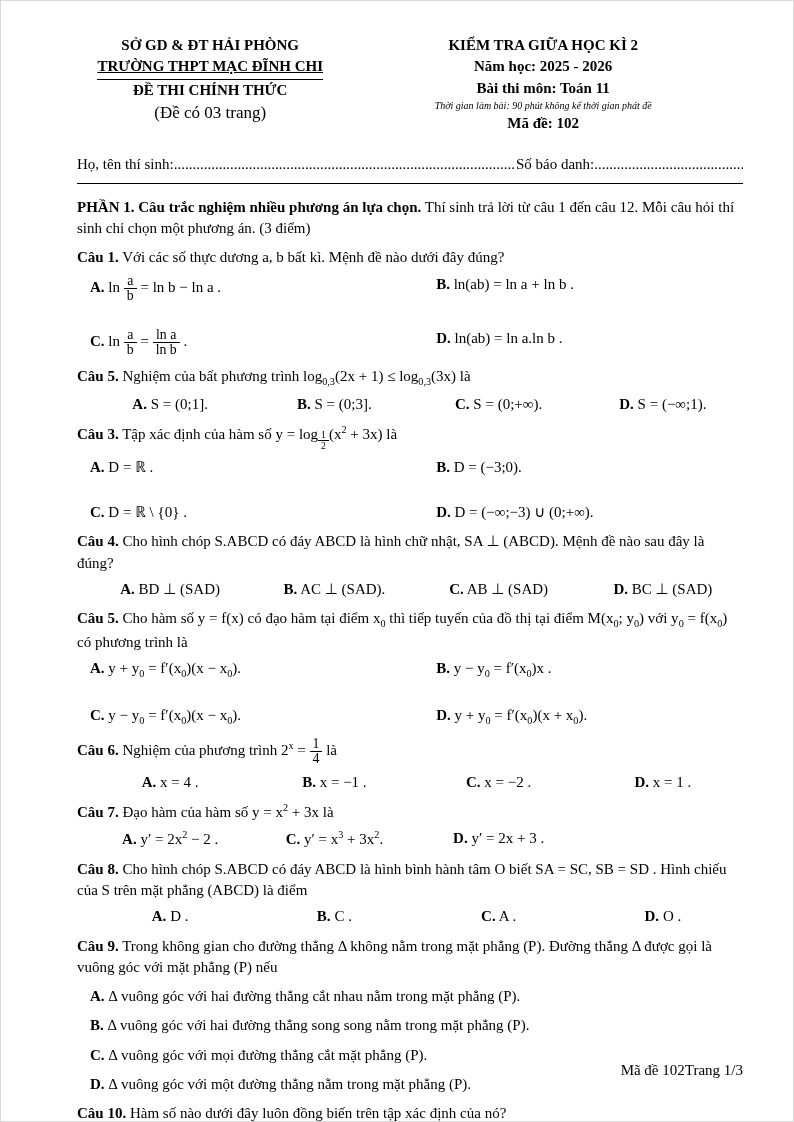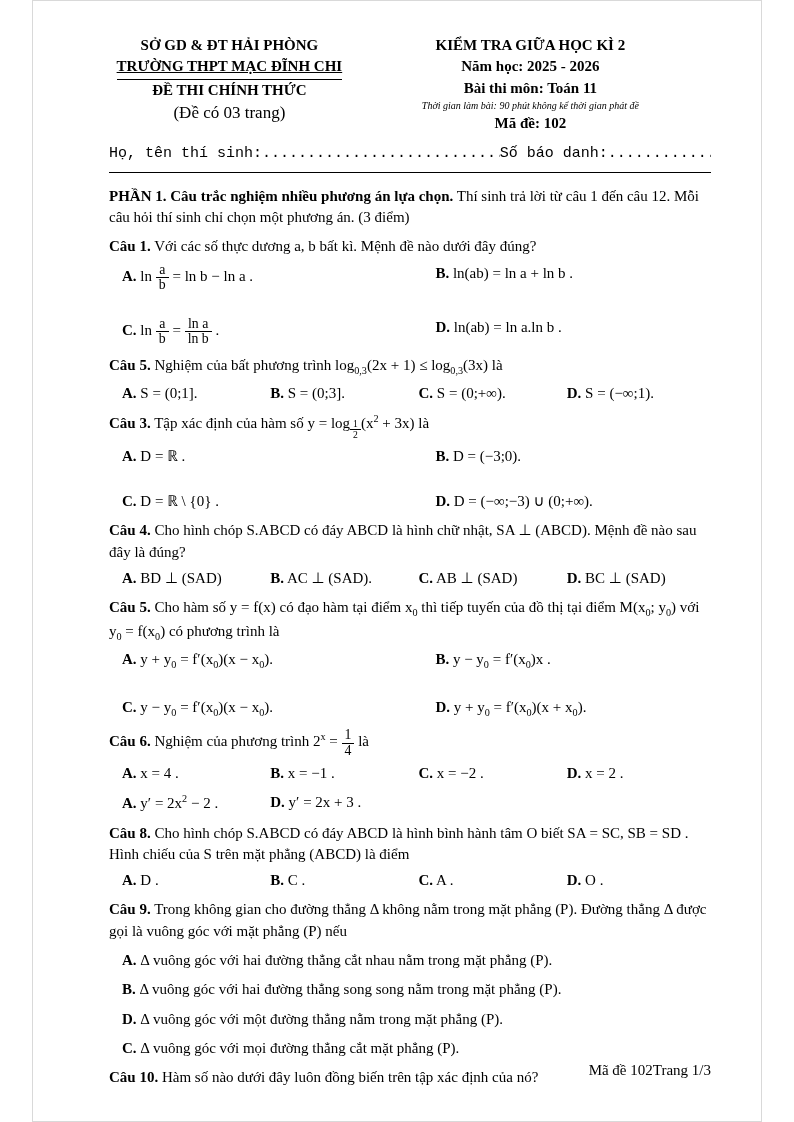--- a/index.html
+++ b/index.html
@@ -1,19 +1,19 @@
 <!DOCTYPE html>
 <html><head>
 <meta charset="utf-8">
 <style>
   * { box-sizing: border-box; }
   html,body { margin:0; padding:0; background:#ffffff; }
   .page {
     position: relative;
-    width: 730px;
+    width: 794px;
     height: 1122px;
     margin: 0 auto;
     background: #ffffff;
     border: 1px solid #d9d9d9;
     font-family: "Liberation Serif", serif;
     font-size: 15px;
     line-height: 1.42;
     color: #000;
     padding: 34px 50px 60px 76px;
     overflow: hidden;
@@ -23,35 +23,35 @@
   
   .header { display: flex; }
   .h-left { width: 40%; text-align: center; }
   .h-right { width: 60%; text-align: center; }
   .bold { font-weight: bold; }
   .school-name { font-weight: bold; display: inline-block; border-bottom: 1.4px solid #000; padding-bottom: 1px; text-decoration: underline; }
   .pages-note { font-size: 17px; }
   .duration { font-style: italic; white-space: nowrap; font-size: 10px; }
 
   
-  .student-line { display: flex; margin-top: 9px; align-items: baseline; font-family: Liberation Mono, monospace; }
+  .student-line { display: flex; margin-top: 20px; align-items: baseline; }
   .student-line .lbl { white-space: nowrap; }
   .dots { overflow: hidden; white-space: nowrap; }
   .dots-name { flex: 2.3; }
   .dots-id { flex: 1; }
 
   hr.rule { border: none; border-top: 1.2px solid #000; margin: 7px 0 0 0; }
 
   .part-title { margin-top: 13px; }
 
   
   .question { margin-top: 8px; }
   .okey { font-weight: bold; }
   .opts { padding-left: 13px; margin-top: 5px; }
-  .opts-4 { display: grid; grid-template-columns: repeat(4, 1fr); column-gap: 4px; }
+  .opts-4 { display: grid; grid-template-columns: repeat(4, 1fr); column-gap: 4px; text-align: center; }
   .opts-2 { display: grid; grid-template-columns: 1.05fr 1fr; row-gap: 8px; column-gap: 4px; gap: 24px; }
   .opts-1 .opt { display: block; margin-top: 8px; }
   .opt { white-space: normal; }
 
   
   .frac { display: inline-block; vertical-align: middle; text-align: center; line-height: 1.05; font-size: 0.92em; }
   .frac .num { display: block; border-bottom: 1px solid #000; padding: 0 3px; }
   .frac .den { display: block; padding: 0 3px; }
   sup, sub { font-size: 0.68em; }
   sub .frac { font-size: 0.95em; }
@@ -143,48 +143,50 @@
       <span class="opt"><b class="okey">D.</b> <span>y + y<sub>0</sub> = f′(x<sub>0</sub>)(x + x<sub>0</sub>).</span></span>
     </div>
   </div>
 
   <div class="question">
     <p><b class="okey">Câu 6.</b> <span>Nghiệm của phương trình 2<sup>x</sup> = <span class="frac"><span class="num">1</span><span class="den">4</span></span> là</span></p>
     <div class="opts opts-4">
       <span class="opt"><b class="okey">A.</b> <span>x = 4 .</span></span>
       <span class="opt"><b class="okey">B.</b> <span>x = −1 .</span></span>
       <span class="opt"><b class="okey">C.</b> <span>x = −2 .</span></span>
-      <span class="opt"><b class="okey">D.</b> <span>x = 2 .</span></span>
+      <span class="opt"><b class="okey">D.</b> <span>x = 1 .</span></span>
     </div>
   </div>
 
   <div class="question">
+    <p><b class="okey">Câu 7.</b> <span>Đạo hàm của hàm số y = x<sup>2</sup> + 3x là</span></p>
     <div class="opts opts-4">
       <span class="opt"><b class="okey">A.</b> <span>y′ = 2x<sup>2</sup> − 2 .</span></span>
+      <span class="opt"><b class="okey">C.</b> <span>y′ = x<sup>3</sup> + 3x<sup>2</sup>.</span></span>
       <span class="opt"><b class="okey">D.</b> <span>y′ = 2x + 3 .</span></span>
     </div>
   </div>
 
   <div class="question">
     <p><b class="okey">Câu 8.</b> <span>Cho hình chóp S.ABCD có đáy ABCD là hình bình hành tâm O biết SA = SC, SB = SD . Hình chiếu của S trên mặt phẳng (ABCD) là điểm</span></p>
     <div class="opts opts-4">
       <span class="opt"><b class="okey">A.</b> <span>D .</span></span>
       <span class="opt"><b class="okey">B.</b> <span>C .</span></span>
       <span class="opt"><b class="okey">C.</b> <span>A .</span></span>
       <span class="opt"><b class="okey">D.</b> <span>O .</span></span>
     </div>
   </div>
 
   <div class="question">
     <p><b class="okey">Câu 9.</b> <span>Trong không gian cho đường thẳng Δ không nằm trong mặt phẳng (P). Đường thẳng Δ được gọi là vuông góc với mặt phẳng (P) nếu</span></p>
     <div class="opts opts-1">
       <span class="opt"><b class="okey">A.</b> <span>Δ vuông góc với hai đường thẳng cắt nhau nằm trong mặt phẳng (P).</span></span>
       <span class="opt"><b class="okey">B.</b> <span>Δ vuông góc với hai đường thẳng song song nằm trong mặt phẳng (P).</span></span>
+      <span class="opt"><b class="okey">C.</b> <span>Δ vuông góc với mọi đường thẳng cắt mặt phẳng (P).</span></span>
       <span class="opt"><b class="okey">D.</b> <span>Δ vuông góc với một đường thẳng nằm trong mặt phẳng (P).</span></span>
-      <span class="opt"><b class="okey">C.</b> <span>Δ vuông góc với mọi đường thẳng cắt mặt phẳng (P).</span></span>
     </div>
   </div>
 
   <div class="question">
     <p><b class="okey">Câu 10.</b> <span>Hàm số nào dưới đây luôn đồng biến trên tập xác định của nó?</span></p>
   </div>
 
   <div class="footer">
     <span>Mã đề 102</span>
     <span>Trang 1/3</span>

